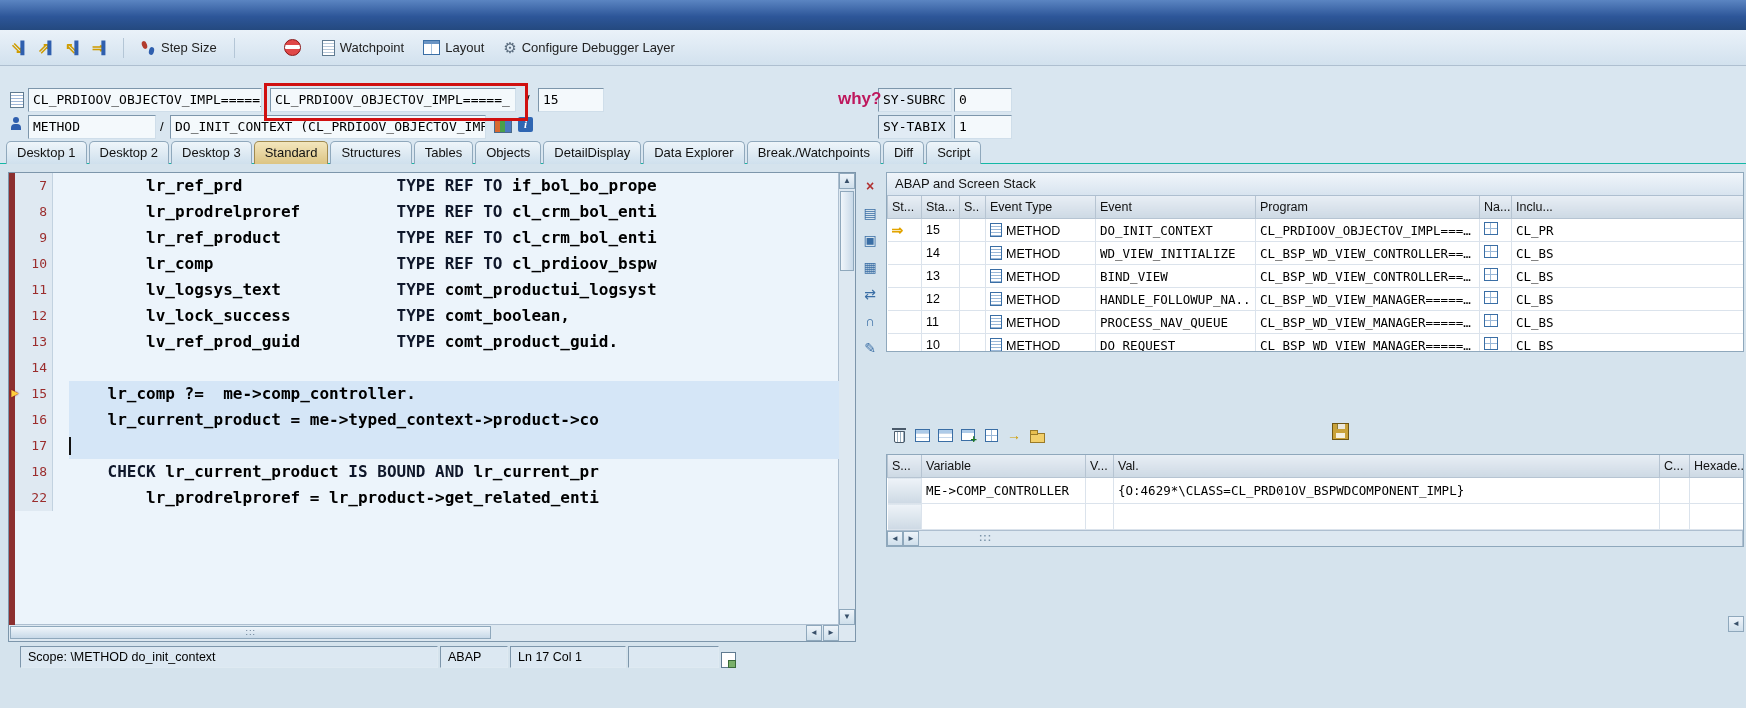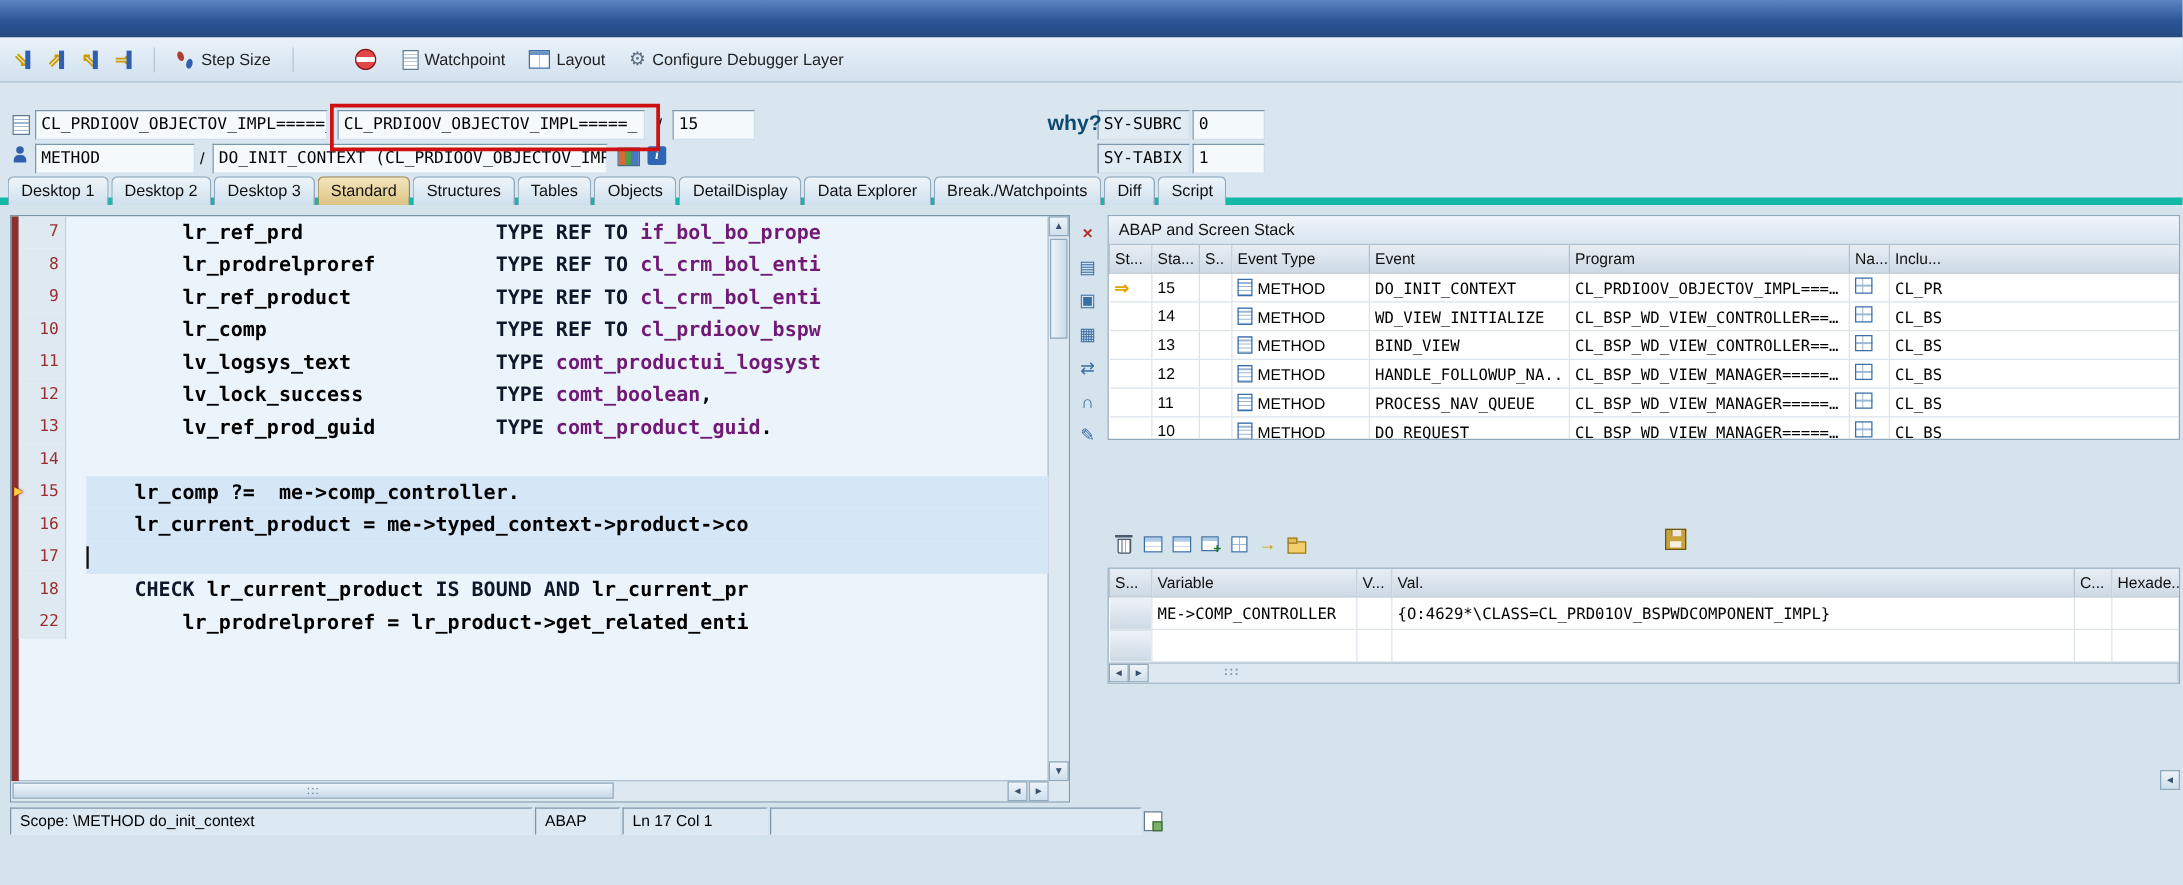--- a/index.html
+++ b/index.html
@@ -38,62 +38,62 @@
   .ic-doc{position:absolute;width:12px;height:14px;background:#fff;border:1px solid #5f7a90;
     background-image:repeating-linear-gradient(180deg,transparent 0 2px,#9fb7d8 2px 3px)}
   .ic-person{position:absolute;width:14px;height:14px}
   .ic-person::before{content:"";position:absolute;left:4px;top:0;width:6px;height:6px;border-radius:50%;background:#2f5fae}
   .ic-person::after{content:"";position:absolute;left:2px;top:7px;width:10px;height:6px;border-radius:4px 4px 0 0;background:#2f5fae}
   .ic-display{position:absolute;width:16px;height:13px;border:1px solid #4a6a8a;
     background:linear-gradient(90deg,#d86a30 0 5px,#4aa04a 5px 10px,#4a78c0 10px)}
   .ic-info{position:absolute;width:15px;height:15px;border-radius:2px;background:#2f66b2;color:#fff;
     font:italic bold 11px/15px "Liberation Serif",serif;text-align:center}
   .redbox{position:absolute;border:3px solid #d01010;background:transparent;z-index:5;pointer-events:none}
-  .why{position:absolute;color:#0c4a6e;font:bold 17px "Liberation Sans",sans-serif;z-index:6}
-  
-  .tabstrip{position:absolute;top:140px;left:0;width:100%;height:24px;border-bottom:6px solid #14b8a6;
+  .why{position:absolute;color:#be185d;font:bold 17px "Liberation Sans",sans-serif;z-index:6}
+  
+  .tabstrip{position:absolute;top:140px;left:0;width:100%;height:24px;border-bottom:1px solid #14b8a6;
     padding-left:6px;box-sizing:border-box;white-space:nowrap}
   .tab{display:inline-block;margin-right:2px;padding:3px 10px 4px;font:13px "Liberation Sans",sans-serif;
     background:linear-gradient(#eef5fa,#cfe0ed);border:1px solid #8fa8bc;border-bottom:none;
     border-radius:5px 5px 0 0;position:relative;top:1px;cursor:default;color:#111}
   .tab.active{background:linear-gradient(#f3e6bd,#dcc483);border-color:#a08a50}
   
   .main{position:absolute;top:164px;left:0;width:1746px;height:544px;background:#d5e3ed}
   .editor{position:absolute;left:8px;top:8px;width:848px;height:470px;background:#ecf4fb;
     border:1px solid #7d96ab;box-sizing:border-box}
   .codewrap{position:absolute;left:0;top:0;right:16px;bottom:16px;overflow:hidden}
   .redstrip{position:absolute;left:0;top:0;width:6px;height:100%;background:#8c2f2f;z-index:1}
   .crow{position:relative;display:flex;height:26px;padding-left:6px;z-index:2}
   .cnum{width:38px;flex:none;background:#dfe9f2;border-right:1px solid #c2d2e0;color:#9b2d2d;
     font:13px "DejaVu Sans Mono",monospace;line-height:26px;text-align:right;padding-right:5px;box-sizing:border-box}
   .cfold{width:16px;flex:none;display:flex;align-items:center;justify-content:center}
   .ctext{flex:1;font:bold 16px "DejaVu Sans Mono",monospace;line-height:26px;white-space:pre;color:#000;overflow:hidden}
   .crow.hl .ctext{background:#d5e6f7}
-  .tok-kw{color:#0f172a}.tok-ty{color:#701a75}.tok-pl{color:#000}
+  .tok-kw{color:#0f172a}.tok-ty{color:#000000}.tok-pl{color:#000}
   .bpicon{position:absolute;left:0;top:5px;font-size:12px;color:#ffcf3e;
     text-shadow:0 0 2px #8a1a1a,0 0 1px #8a1a1a;z-index:3}
   .caret{display:inline-block;width:2px;height:18px;background:#111;vertical-align:-4px}
   .foldbox{width:11px;height:11px;border:1px solid #6e8296;background:#fff;
     font:10px/9px "DejaVu Sans Mono",monospace;text-align:center;color:#444;box-sizing:border-box}
   .folddot{color:#8a2a2a;font-weight:bold}
   
   .vscroll{position:absolute;top:0;right:0;width:16px;bottom:16px;background:#dde8f1;border-left:1px solid #aebfd0}
   .sbtn{position:absolute;width:16px;height:16px;background:linear-gradient(#eef4fa,#cfdfeb);
     border:1px solid #8fa8bc;box-sizing:border-box;font-size:8px;color:#38506a;text-align:center;line-height:14px}
   .vs-up{top:0;right:0}.vs-down{bottom:0;right:0}
   .vthumb{position:absolute;top:18px;right:1px;width:14px;height:80px;
     background:linear-gradient(90deg,#f0f6fb,#c8d9e8);border:1px solid #8fa8bc;box-sizing:border-box}
   .hscroll{position:absolute;left:0;bottom:0;right:16px;height:16px;background:#dde8f1;border-top:1px solid #aebfd0}
   .hthumb{position:absolute;left:1px;top:1px;height:13px;width:58%;
     background:linear-gradient(#f0f6fb,#c8d9e8);border:1px solid #8fa8bc;box-sizing:border-box;
     text-align:center;font:9px/11px "Liberation Sans",sans-serif;color:#5a7288;letter-spacing:1px}
   .hs-left{right:17px;bottom:0}.hs-right{right:0;bottom:0}
   .corner{position:absolute;right:0;bottom:0;width:16px;height:16px;background:#dde8f1}
   
-  .estatus{position:absolute;left:8px;top:482px;width:922px;height:22px;display:flex;gap:2px;align-items:center}
+  .estatus{position:absolute;left:20px;top:482px;width:716px;height:22px;display:flex;gap:2px;align-items:flex-end}
   .seg{height:22px;box-sizing:border-box;border:1px solid;border-color:#7d96ab #dfeaf2 #dfeaf2 #7d96ab;
     background:#dce8f2;font:12.5px "Liberation Sans",sans-serif;line-height:20px;padding:0 7px;
     white-space:nowrap;overflow:hidden}
   .seg.w1{width:418px}.seg.w2{width:68px}.seg.w3{width:116px}.seg.fill{flex:1}
   .ic-status{width:13px;height:14px;background:#fff;border:1px solid #5f7a90;position:relative;flex:none}
   .ic-status::after{content:"";position:absolute;right:-1px;bottom:-1px;width:6px;height:6px;background:#7ab06a;border:1px solid #3a6a3a}
   
   .iconstrip{position:absolute;left:858px;top:12px;width:24px;display:flex;flex-direction:column;gap:7px;align-items:center}
   .strip-ic{width:20px;height:20px;display:flex;align-items:center;justify-content:center;font-size:14px;color:#3a6ea5}
   .strip-ic.accent{color:#b03030;font-weight:bold}

